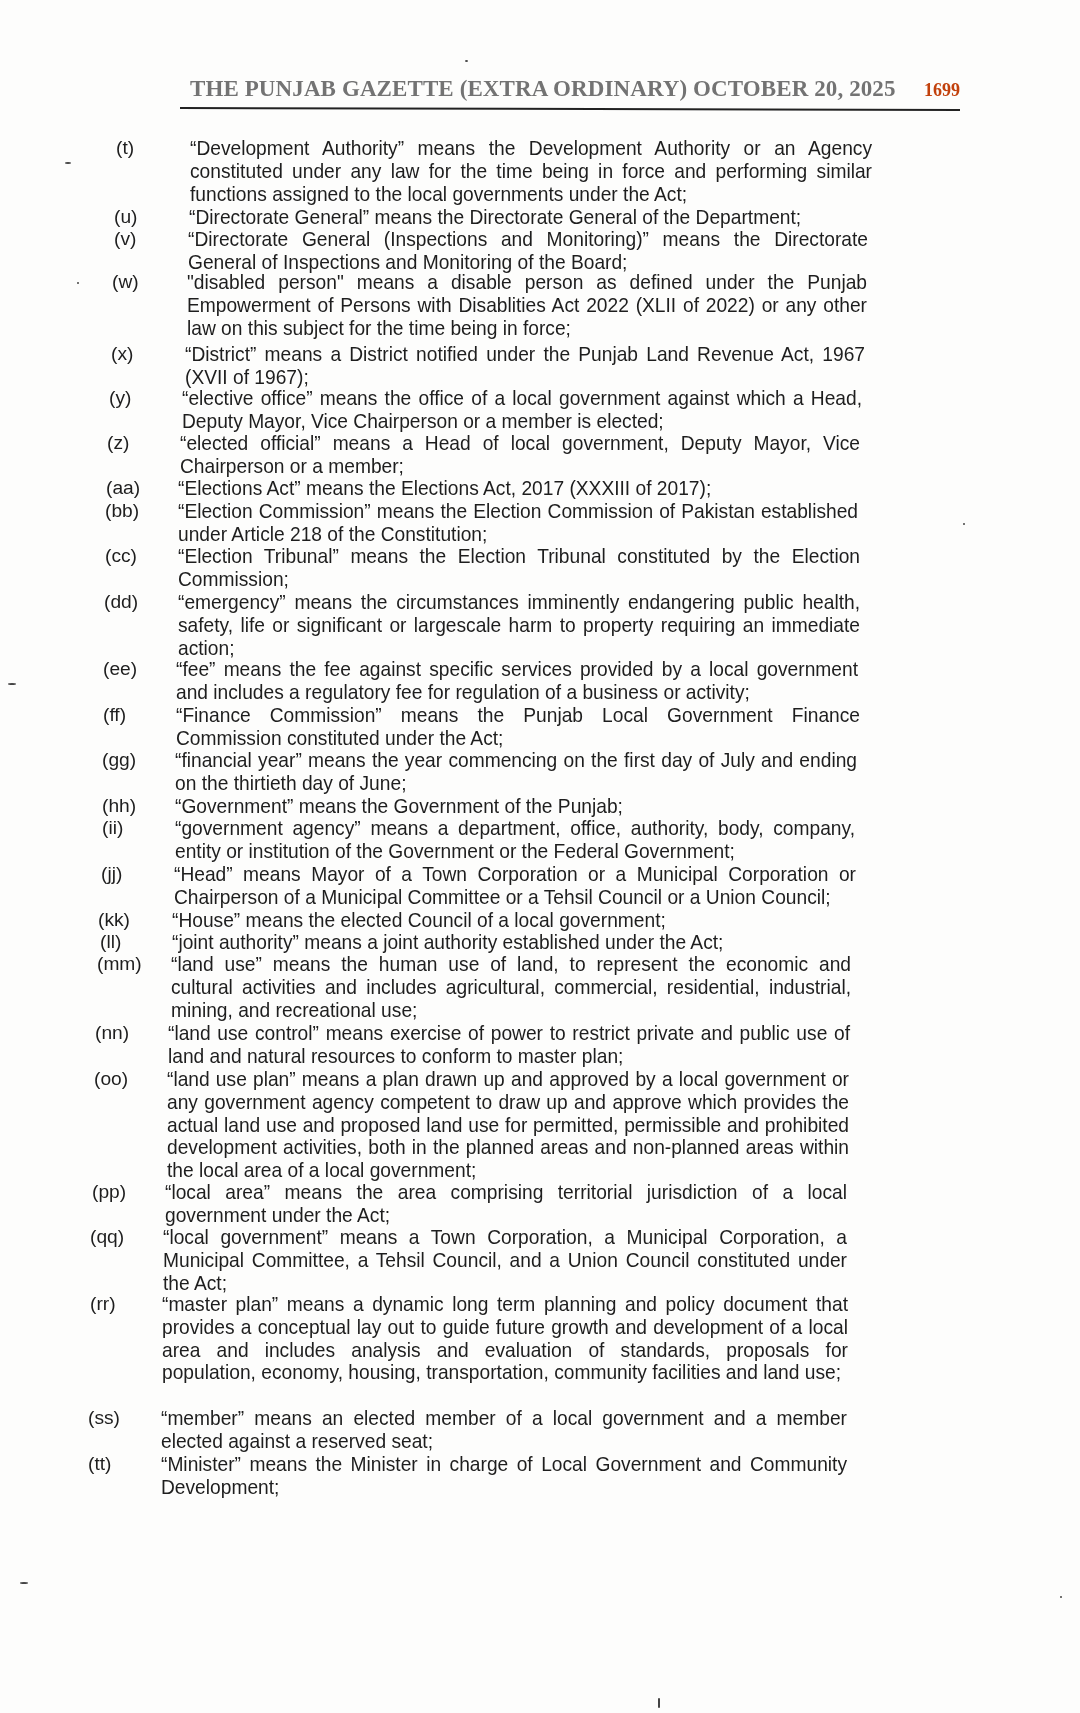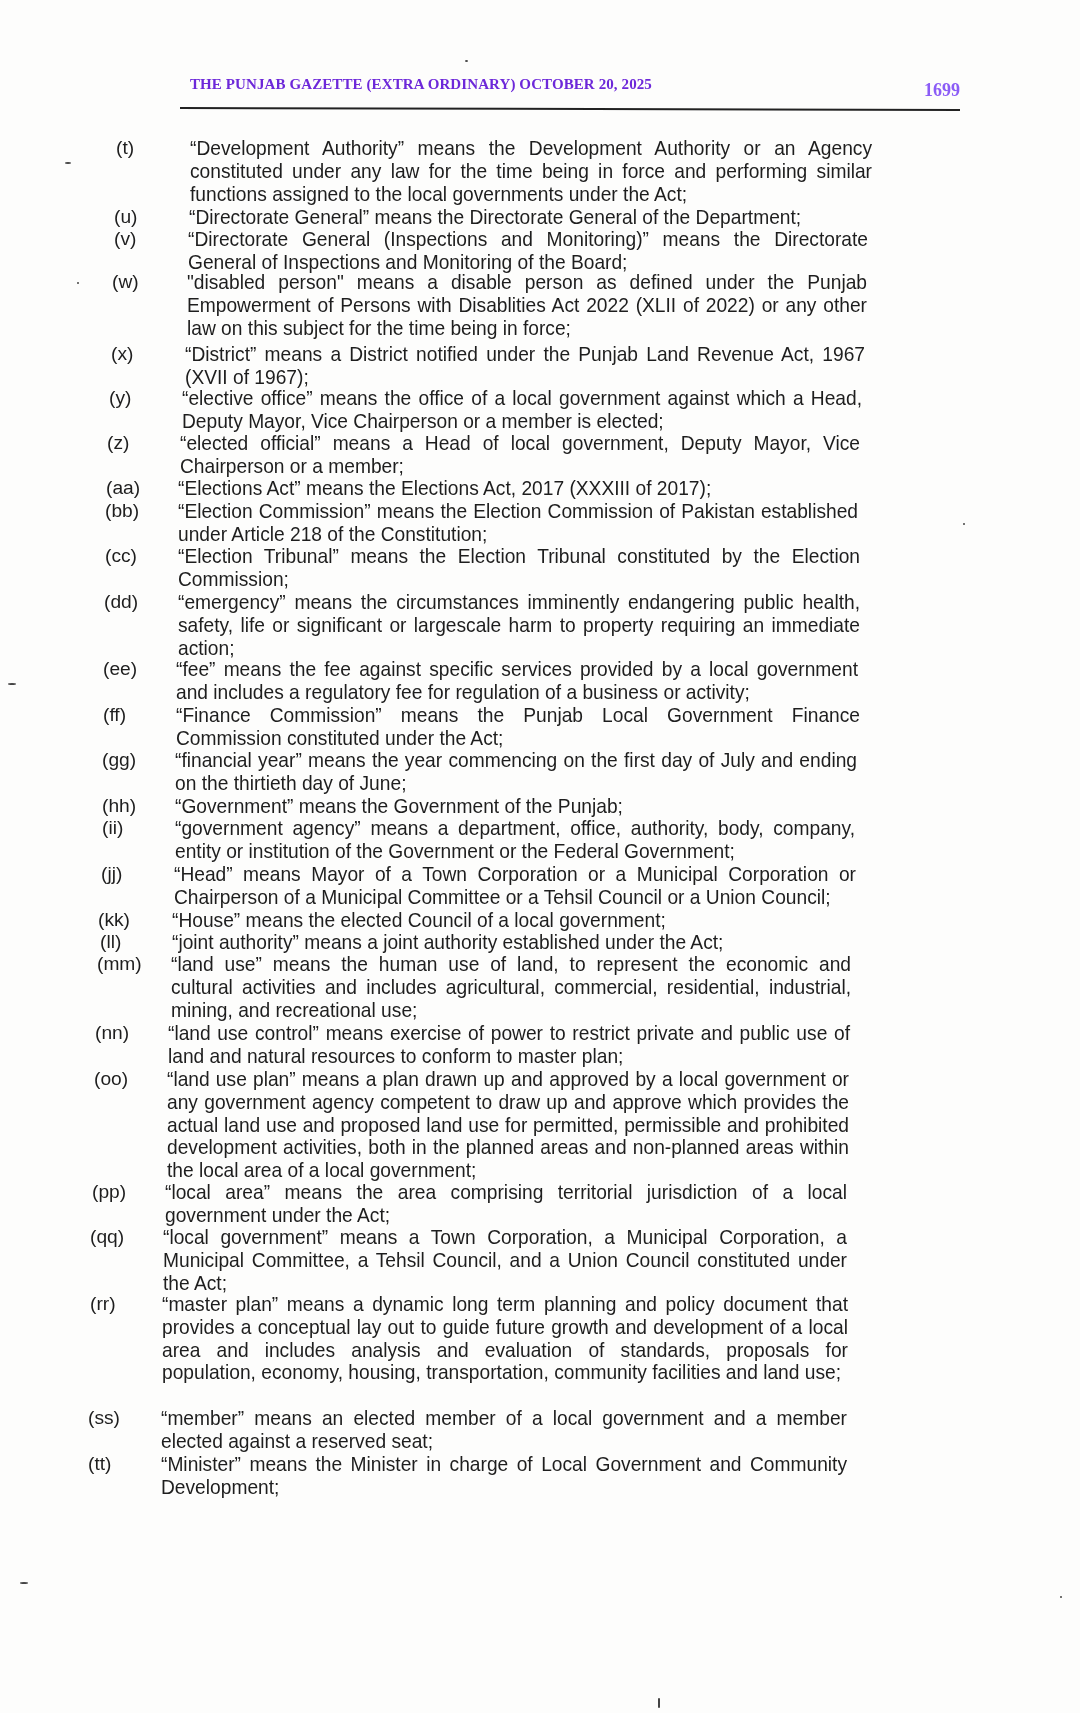--- a/index.html
+++ b/index.html
@@ -10,27 +10,27 @@
   .page {
     position: absolute; left: 0; top: 0; width: 1080px; height: 1713px;
     background: #fdfdfc;
   }
   .header {
     position: absolute; left: 190px; top: 76px; width: 770px; height: 40px;
   }
   .header-title {
     position: absolute; left: 0; top: 0;
     font-family: "Liberation Serif", "DejaVu Serif", serif;
-    font-weight: bold; font-size: 15px; letter-spacing: 0.1px; color: #6d28d9;
+    font-weight: bold; font-size: 23px; letter-spacing: 0.1px; color: #737373;
     white-space: nowrap;
   }
   .page-number {
     position: absolute; right: 0; top: 4px;
     font-family: "Liberation Serif", "DejaVu Serif", serif;
-    font-weight: bold; font-size: 18px; color: #8b5cf6;
+    font-weight: bold; font-size: 18px; color: #c2410c;
   }
   .header-rule {
     position: absolute; left: 180px; top: 107px; width: 780px; height: 0;
     border-top: 2.5px solid #222;
     transform: rotate(0.15deg); transform-origin: left;
   }
   .defs {
     position: absolute; left: 0; top: 0; width: 1080px;
     font-family: "Liberation Sans", "DejaVu Sans", sans-serif;
     font-size: 19.2px; line-height: 21px; color: #1e1e1e;

